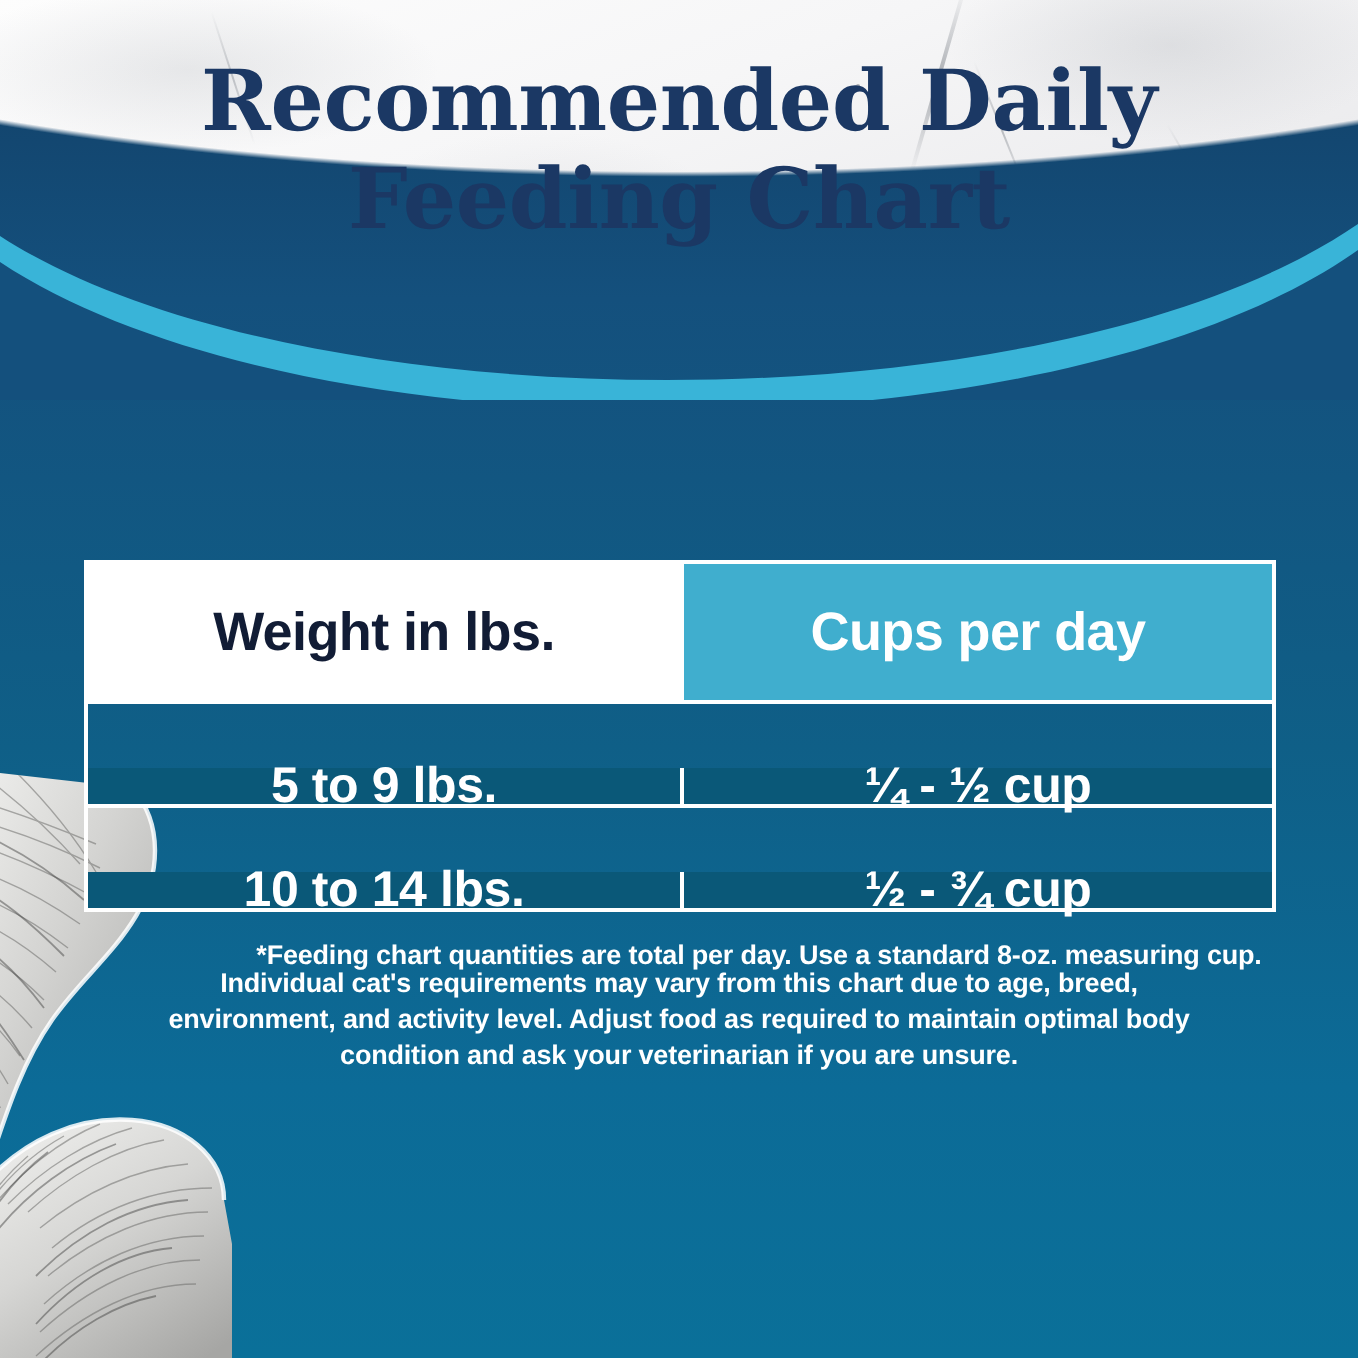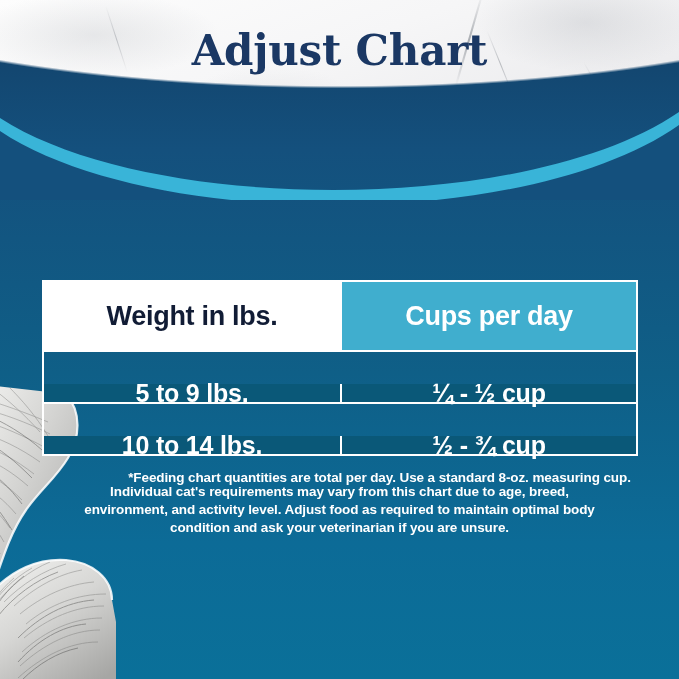--- a/index.html
+++ b/index.html
@@ -104,21 +104,22 @@
       <div class="speck" style="left:208px;top:160px;width:2px;height:2px;"></div>
       <div class="speck" style="left:640px;top:70px;width:2px;height:2px;"></div>
     </div>
 
     <svg class="wave-svg" viewBox="0 0 679 210" preserveAspectRatio="none">
       <path d="M0,118 C150,215 529,215 679,112 L679,210 L0,210 Z" fill="#39b4d8"></path>
       <path d="M0,131 C150,231 529,231 679,125 L679,210 L0,210 Z" fill="#14507d"></path>
     </svg>
 
     <div class="title">
-      <span class="l2">Adjust Chart</span>
+      <span>Recommended Daily</span>
+      <span class="l2">Feeding Chart</span>
     </div>
   </div>
 
   <div class="paw" style="left:-22px;top:378px;">
     <svg width="118" height="210" viewBox="0 0 118 210">
       <defs>
         <linearGradient id="furA" x1="0" y1="0" x2="1" y2="1">
           <stop offset="0%" stop-color="#f2f2f0"></stop>
           <stop offset="45%" stop-color="#d4d4d2"></stop>
           <stop offset="100%" stop-color="#a9a9a7"></stop>

